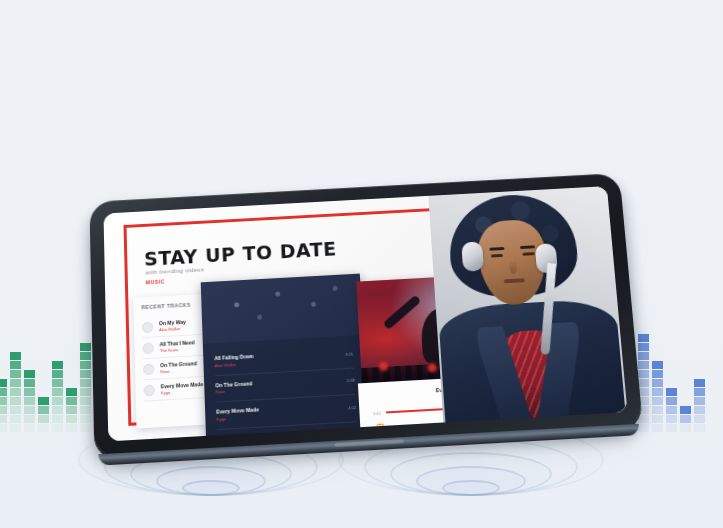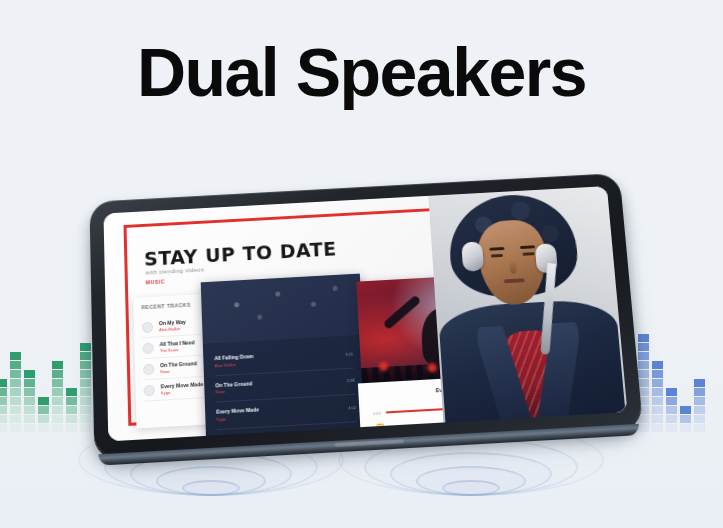--- a/index.html
+++ b/index.html
@@ -638,21 +638,20 @@
       <div class="eq-bar" style="left: 694px; width: 11px; height: 54px;">
         <div class="eq-seg" style="height: 8px; background: rgb(185, 200, 232); opacity: 0.18;"></div>
         <div class="eq-seg" style="height: 8px; background: rgb(166, 186, 228); opacity: 0.34;"></div>
         <div class="eq-seg" style="height: 8px; background: rgb(147, 173, 225); opacity: 0.51;"></div>
         <div class="eq-seg" style="height: 8px; background: rgb(129, 159, 221); opacity: 0.67;"></div>
         <div class="eq-seg" style="height: 8px; background: rgb(110, 146, 218); opacity: 0.84;"></div>
         <div class="eq-seg" style="height: 8px; background: rgb(91, 132, 214); opacity: 1;"></div>
       </div>
     </div>
 
-  <div class="headline">Dual Speakers</div>
 
   <div class="ripples" id="ripples">
       <div class="ripple-set" style="left: 210px; width: 1px;">
         <div class="ripple" style="width: 58px; height: 16px; opacity: 1;"></div>
         <div class="ripple" style="width: 110px; height: 30px; opacity: 0.84;"></div>
         <div class="ripple" style="width: 162px; height: 44px; opacity: 0.68;"></div>
         <div class="ripple" style="width: 214px; height: 58px; opacity: 0.52;"></div>
         <div class="ripple" style="width: 266px; height: 72px; opacity: 0.36;"></div>
       </div>
       <div class="ripple-set" style="left: 470px; width: 1px;">

